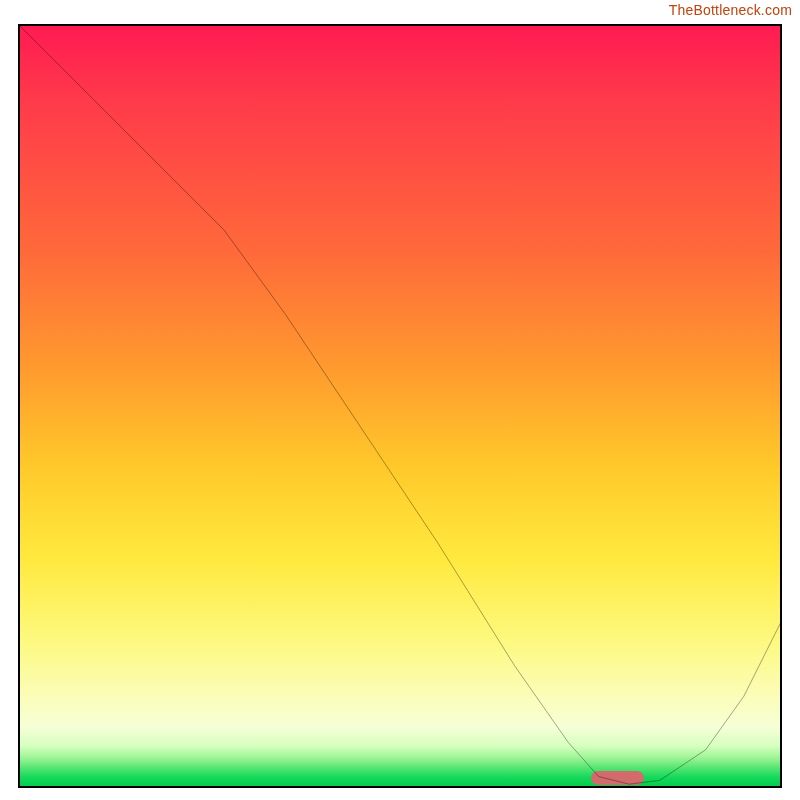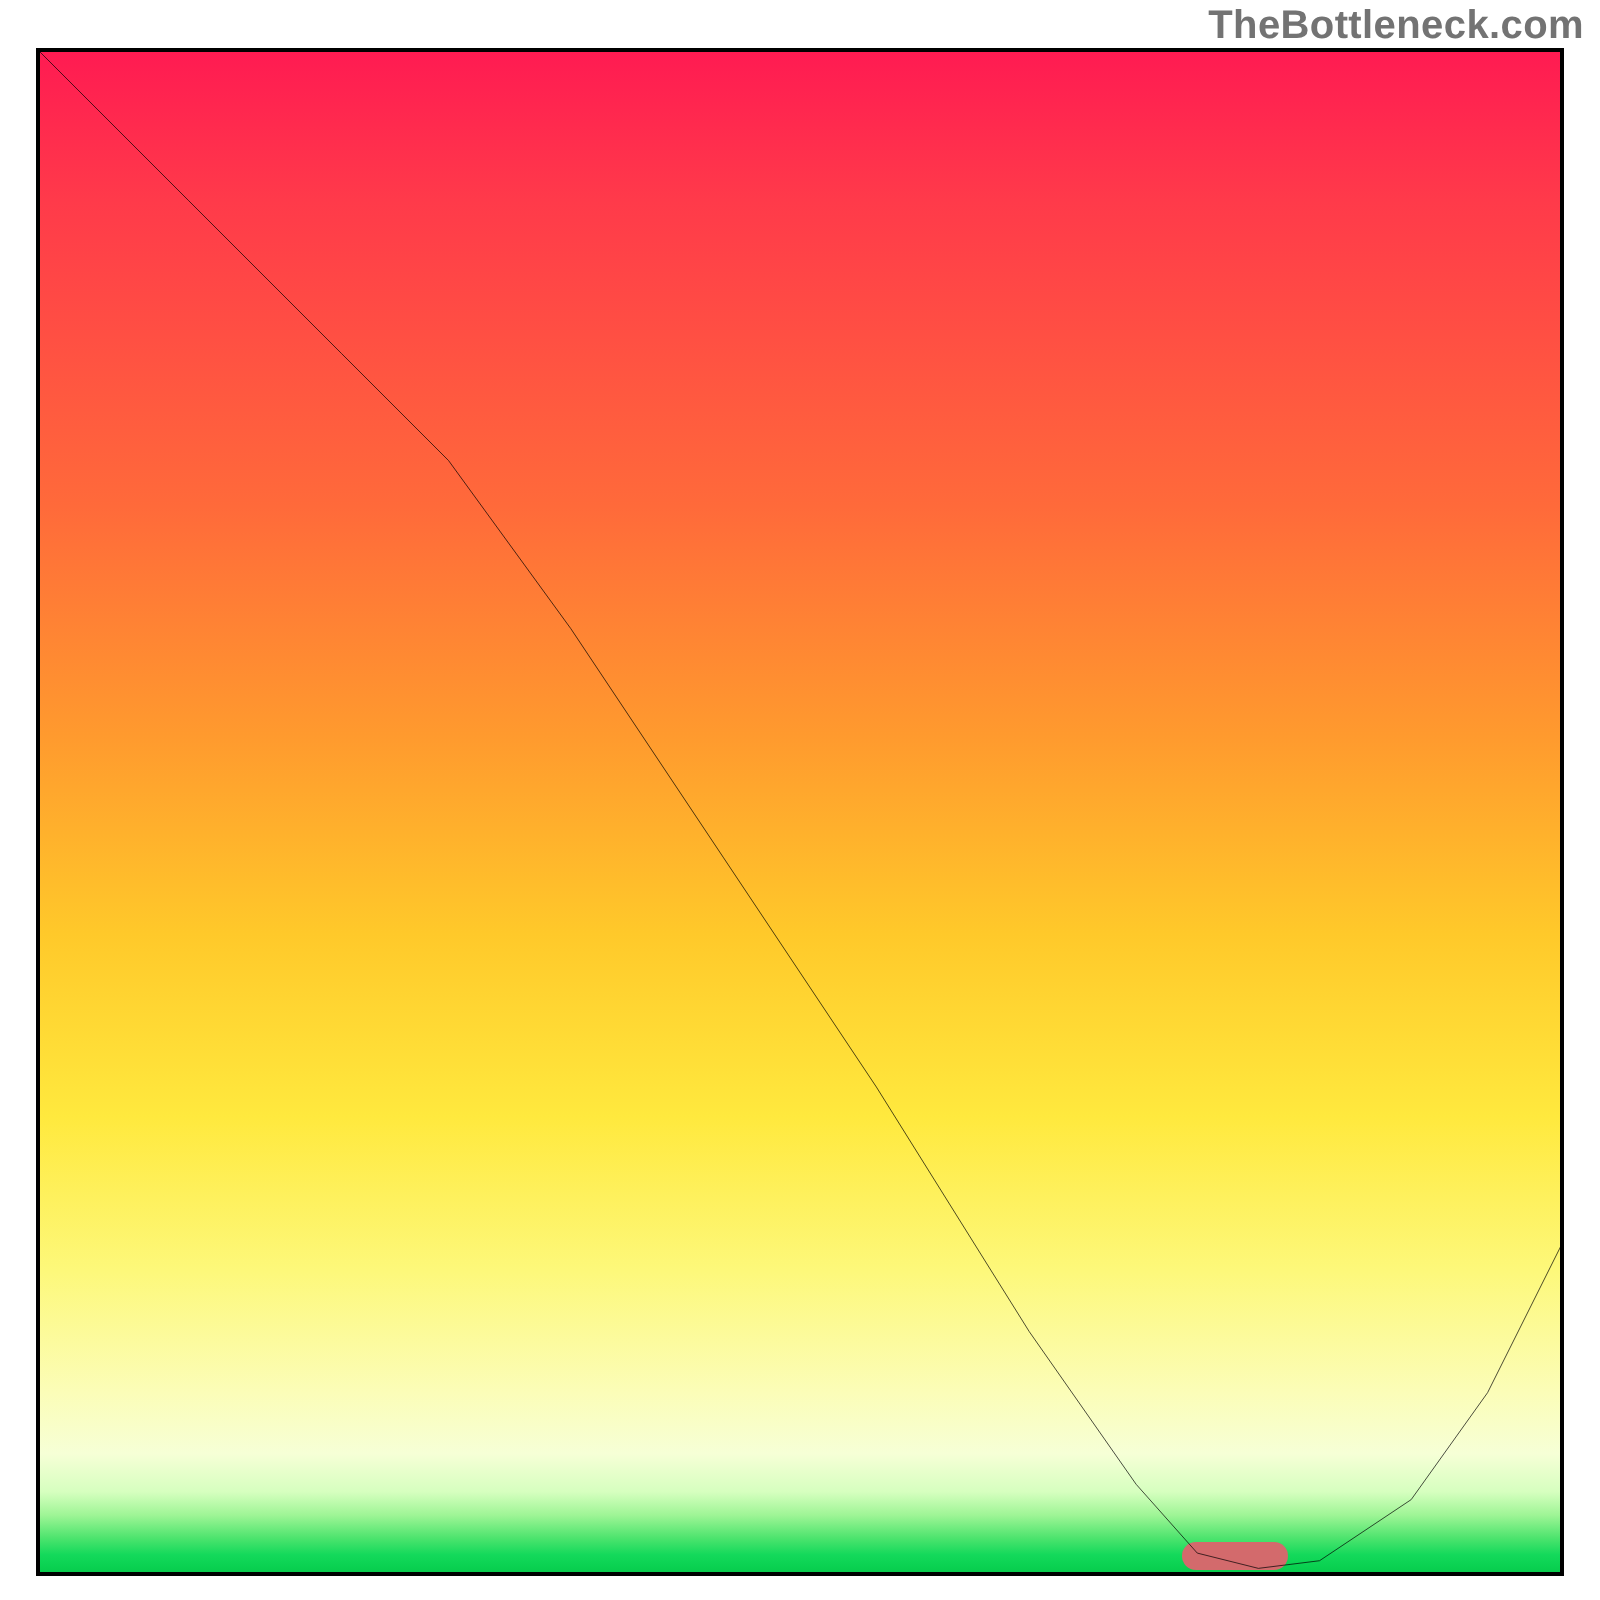--- a/index.html
+++ b/index.html
@@ -13,23 +13,23 @@
   }
   .wrap {
     position: relative;
     width: 800px;
     height: 800px;
   }
   .watermark {
     position: absolute;
     top: 2px;
     right: 8px;
-    font-size: 20px;
-    font-weight: 700;
-    color: #737373;
+    font-size: 14px;
+    font-weight: 400;
+    color: #c2410c;
     letter-spacing: 0.2px;
     z-index: 30;
   }
   .plot {
     position: absolute;
     left: 18px;
     top: 24px;
     width: 764px;  
     height: 764px; 
     box-sizing: border-box;

